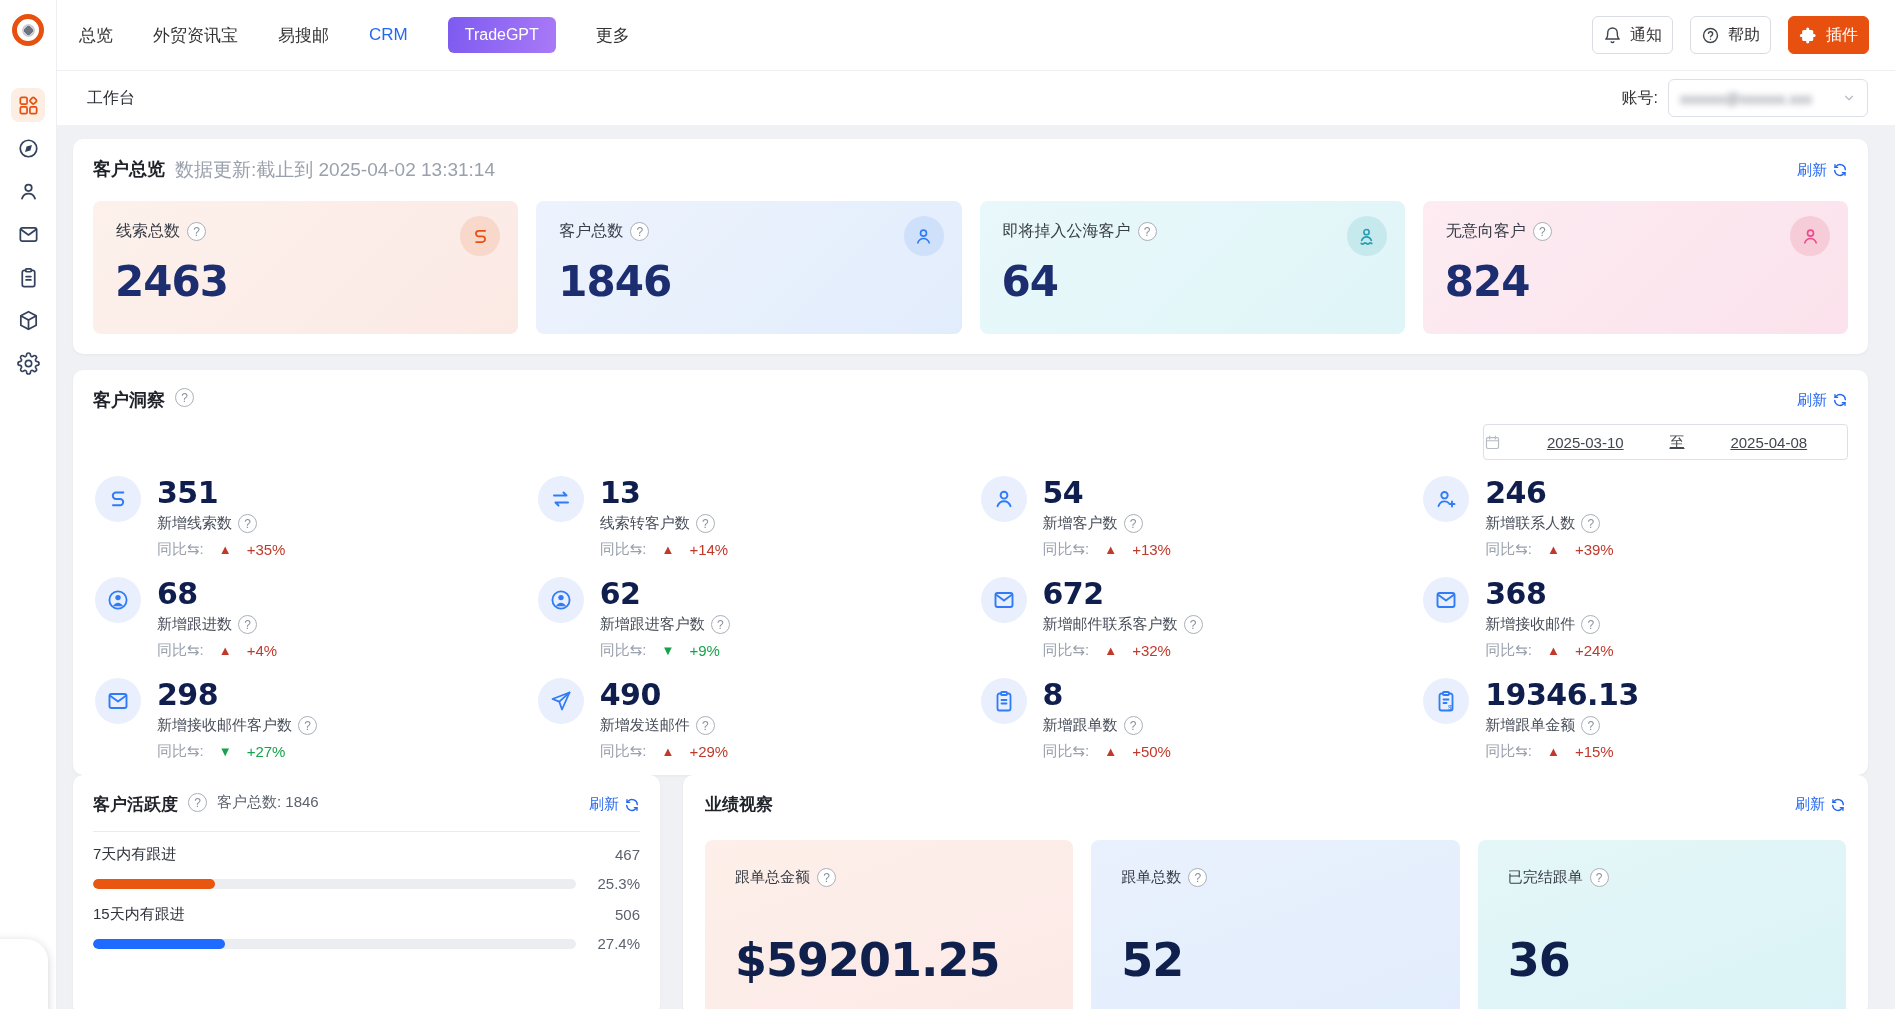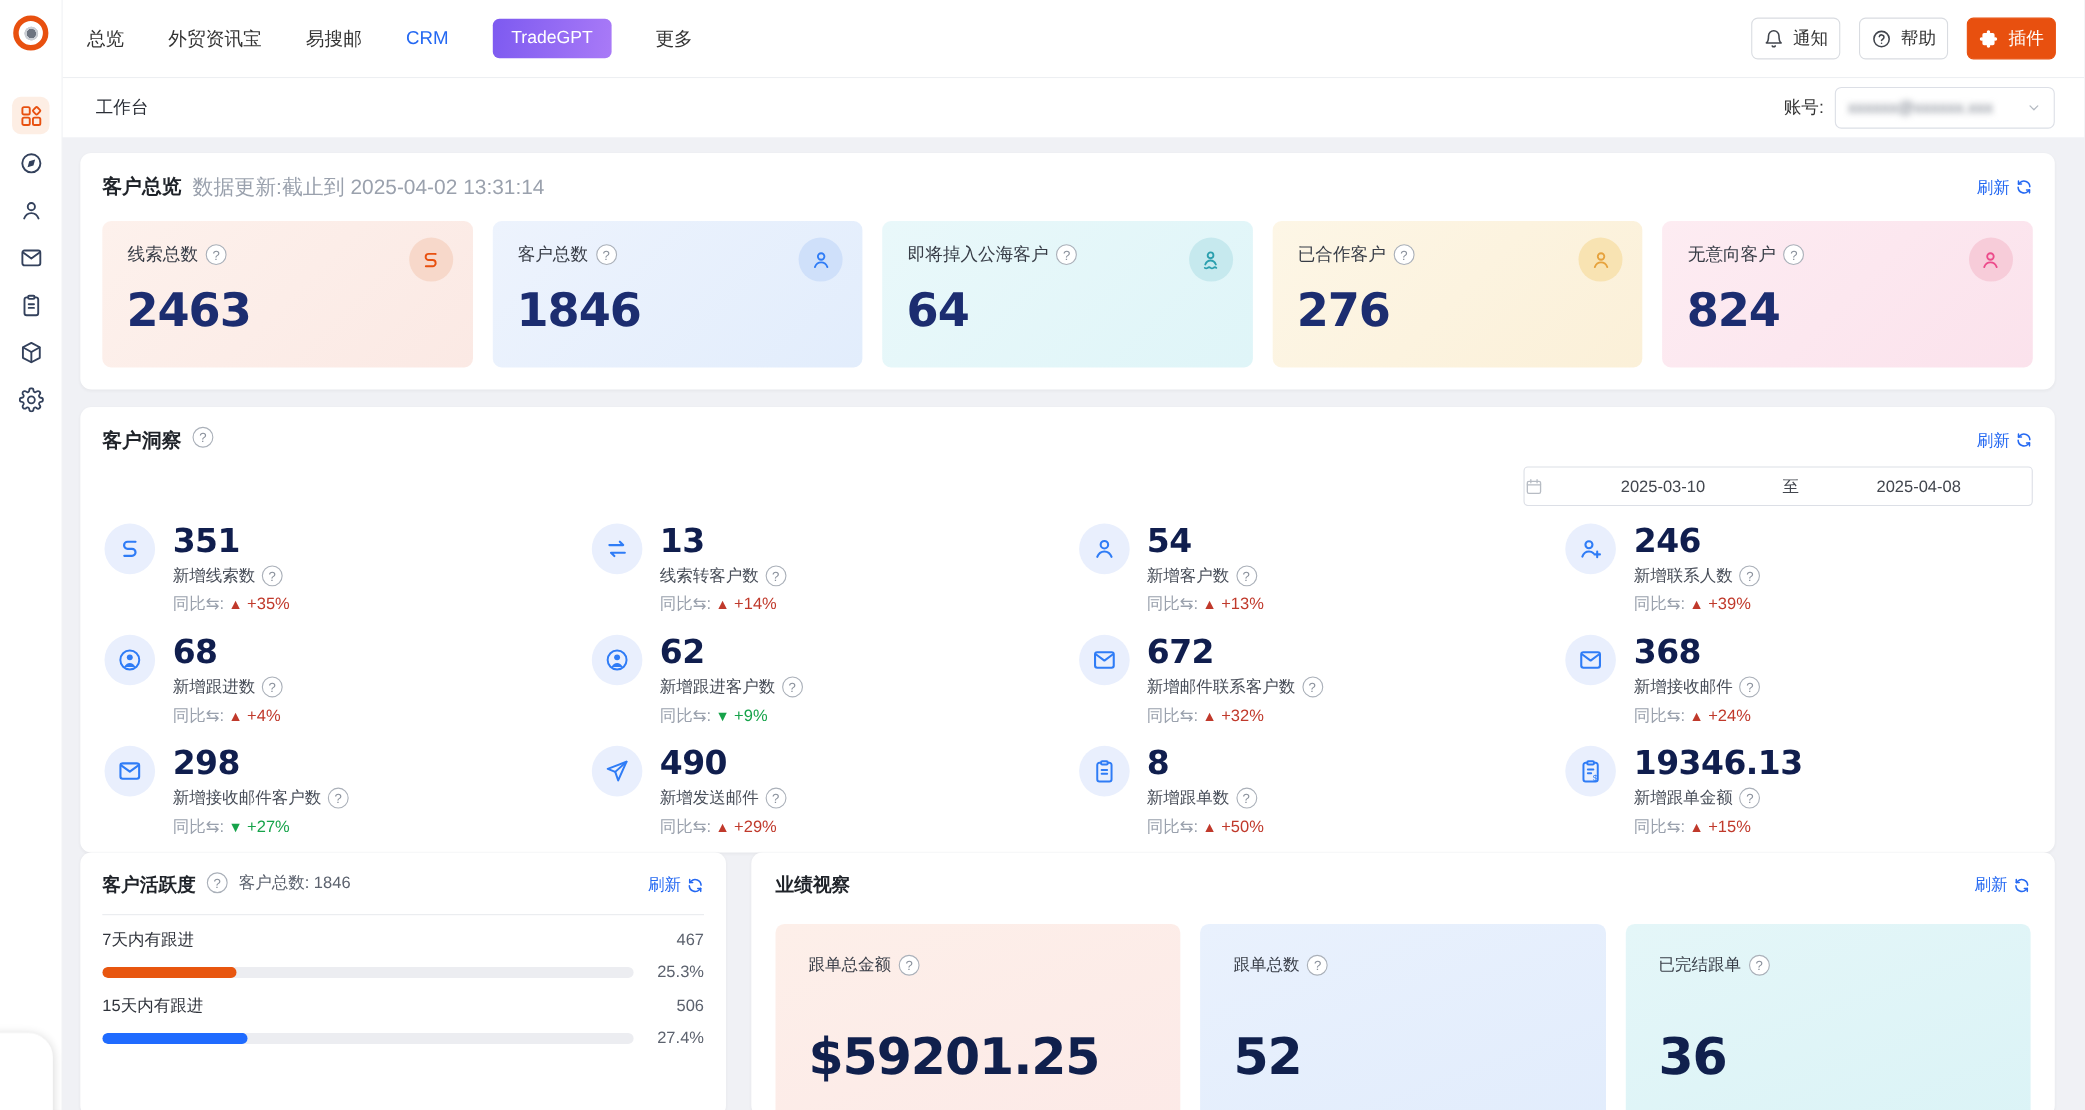--- a/index.html
+++ b/index.html
@@ -63,30 +63,30 @@
   .th-cyan{background:linear-gradient(135deg,#e9f8fa,#dff5f8);}
   .th-cyan .stat-icon{background:#c6e9ee;color:#2a9fae;}
   .th-amber{background:linear-gradient(135deg,#fdf6e6,#fbf0d8);}
   .th-amber .stat-icon{background:#f8e3b2;color:#e6a23c;}
   .th-pink{background:linear-gradient(135deg,#fdecf2,#fbe2ec);}
   .th-pink .stat-icon{background:#f7ccd9;color:#ec4b8b;}
 
   
   .card-insights{padding:18px 20px;height:405px;box-sizing:border-box;}
   .date-row{display:flex;justify-content:flex-end;margin-top:12px;}
-  .date-picker{width:463px;height:36px;border:1px solid #dcdfe6;border-radius:4px;display:flex;align-items:center;gap:6px;padding:0 0;font-size:15px;color:#42464e;box-sizing:border-box;cursor:pointer;background:#fff;}
+  .date-picker{width:365px;height:36px;border:1px solid #dcdfe6;border-radius:4px;display:flex;align-items:center;gap:6px;padding:0 0;font-size:15px;color:#42464e;box-sizing:border-box;cursor:pointer;background:#fff;text-decoration:underline;}
   .date-picker svg{width:17px;height:17px;color:#b7bcc4;}
   .dp-val{flex:1;text-align:center;}
   .metrics-grid{display:grid;grid-template-columns:repeat(4,1fr);row-gap:18px;column-gap:20px;margin-top:16px;padding:0 2px;}
   .metric{display:flex;gap:16px;}
   .m-icon{width:46px;height:46px;border-radius:50%;background:#e9effd;color:#2f7cf6;display:flex;align-items:center;justify-content:center;flex:none;}
   .m-icon svg{width:24px;height:24px;}
   .m-value{font-size:30px;line-height:1.1;font-weight:bold;color:#101e4e;font-family:"DejaVu Sans",sans-serif;letter-spacing:-0.5px;}
   .m-label{font-size:15px;color:#474d58;margin-top:5px;display:flex;align-items:center;gap:6px;}
-  .m-trend{font-size:15px;color:#9aa1ad;margin-top:7px;display:flex;align-items:center;gap:4px;}
+  .m-trend{font-size:15px;color:#9aa1ad;margin-top:7px;display:flex;align-items:center;gap:15px;}
   .t-col{font-size:15px;}
   .t-arrow{font-size:13px;}
   .trend-up .t-col{color:#c0392b;}
   .trend-down .t-col{color:#16a34a;}
 
   
   .bottom-row{display:flex;gap:23px;height:240px;}
   .card-activity{width:587px;flex:none;padding:18px 20px;box-sizing:border-box;}
   .activity-sub{font-size:15px;color:#5c626e;}
   .divider{height:1px;background:#e9ebef;margin:15px 0 2px;}
@@ -290,33 +290,20 @@
             </div>
             <span class="stat-icon">
                 <svg viewBox="0 0 24 24" fill="none" stroke="currentColor" stroke-width="1.9" stroke-linecap="round" stroke-linejoin="round">
                   <circle cx="12" cy="7" r="3"></circle>
                   <path d="M6.5 16.5c1.1-2.7 3.2-4.1 5.5-4.1s4.4 1.4 5.5 4.1"></path>
                   <path d="M6 20c1 .8 2 .8 3 0s2-.8 3 0 2 .8 3 0 2-.8 3 0"></path>
                 </svg>
               </span>
             <div class="stat-value">64</div>
           </div>
-          <div class="stat-card th-amber">
-            <div class="stat-label-row">
-              <span>已合作客户</span>
-              <span class="q"></span>
-            </div>
-            <span class="stat-icon">
-                <svg viewBox="0 0 24 24" fill="none" stroke="currentColor" stroke-width="1.9" stroke-linecap="round" stroke-linejoin="round">
-                  <circle cx="12" cy="8.2" r="3.4"></circle>
-                  <path d="M5.5 19.2c1.2-3.2 3.6-4.9 6.5-4.9s5.3 1.7 6.5 4.9"></path>
-                </svg>
-              </span>
-            <div class="stat-value">276</div>
-          </div>
           <div class="stat-card th-pink">
             <div class="stat-label-row">
               <span>无意向客户</span>
               <span class="q"></span>
             </div>
             <span class="stat-icon">
                 <svg viewBox="0 0 24 24" fill="none" stroke="currentColor" stroke-width="1.9" stroke-linecap="round" stroke-linejoin="round">
                   <circle cx="12" cy="8.2" r="3.4"></circle>
                   <path d="M5.5 19.2c1.2-3.2 3.6-4.9 6.5-4.9s5.3 1.7 6.5 4.9"></path>
                 </svg>

